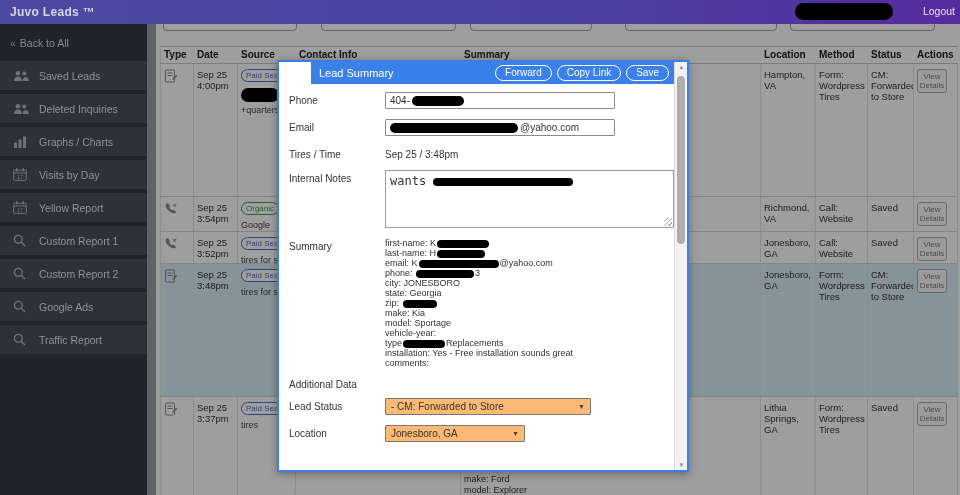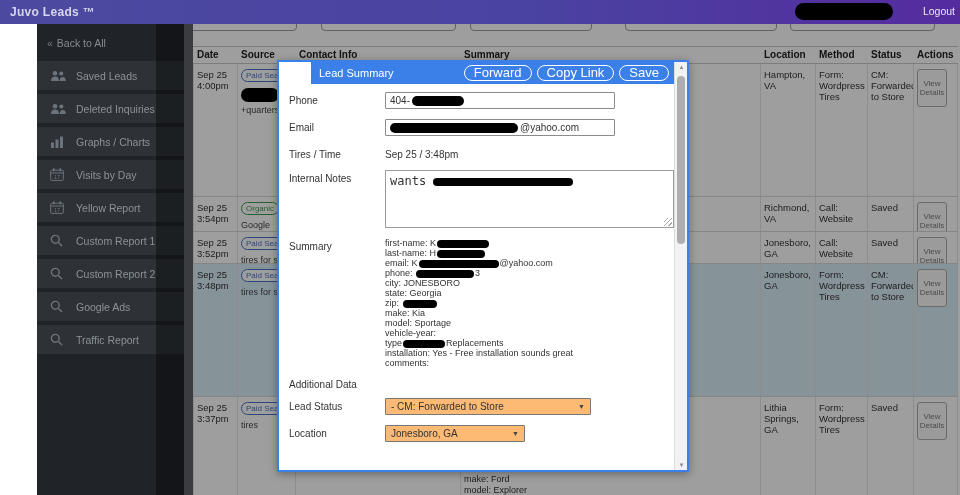--- a/index.html
+++ b/index.html
@@ -9,21 +9,21 @@
   
   .topbar { position:absolute; left:0; top:0; width:960px; height:24px; z-index:200;
             background:linear-gradient(90deg,#4c4aa0 0%,#4a43a2 55%,#552b9e 100%);
             display:flex; align-items:center; }
   .topbar-title { margin-left:10px; font-size:12px; font-weight:bold; color:#d7d5ea; letter-spacing:.3px; }
   .topbar-redact { position:absolute; left:795px; top:3px; width:98px; height:17px;
                    background:#000; border-radius:9px; }
   .topbar-logout { position:absolute; right:5px; top:5px; font-size:10.5px; color:#e8e6f4; cursor:pointer; }
 
   
-  .sidebar { position:absolute; left:0; top:24px; width:156px; height:471px; background:#202327; z-index:150;margin-left:37px; }
+  .sidebar { position:absolute; left:0; top:24px; width:156px; height:471px; background:#202327; z-index:150; }
   .sidebar-scrollbar { position:absolute; right:0; top:0; bottom:0; width:9px; background:#5f6266; }
   .back-item { margin:13px 0 12px 10px; color:#868d94; font-size:10.5px; cursor:pointer; }
   .back-item .chev { margin-right:4px; color:#767d84; }
   .side-item { height:29px; margin-bottom:4px; background:#2e3237; color:#8b9299; display:flex;
                align-items:center; font-size:10.5px; padding-left:13px; cursor:pointer; }
   .side-icon { width:17px; margin-right:9px; display:flex; align-items:center; }
   .side-icon svg { display:block; }
 
   
   .content { position:absolute; left:156px; top:24px; width:804px; height:471px; background:#fff; overflow:hidden; }
@@ -47,35 +47,35 @@
   .c-actions { width:44px; }
 
   .badge { display:inline-block; border:1px solid; border-radius:8px; font-size:8px; line-height:11px;
            padding:0 4px; max-width:52px; white-space:nowrap; overflow:hidden; background:#fff; }
   .badge.paid { color:#4a72c4; border-color:#4a72c4; }
   .badge.organic { color:#3f9c4c; border-color:#3f9c4c; }
   .src-redact { width:38px; height:14px; background:#000; border-radius:7px; margin:4px 0 2px 0; }
   .query { display:block; font-size:9px; color:#444; margin-top:3px; white-space:nowrap; overflow:hidden; }
   .type-icon svg { display:block; }
   .btn-view { width:30px; font-size:8px; line-height:9px; color:#7a7a7a; border:1px solid #ababab;
-              border-radius:3px; background:#fbfbfb; padding:9px 1px; text-align:center; cursor:pointer; }
+              border-radius:3px; background:#fbfbfb; padding:2px 1px; text-align:center; cursor:pointer; }
   .sum-below { font-size:9px; line-height:10.5px; color:#333; margin-top:72px; white-space:nowrap; }
 
   
   .backdrop { position:absolute; left:156px; top:24px; width:804px; height:471px;
               background:rgba(0,0,0,0.38); z-index:160; }
 
   
   .modal { position:absolute; left:277px; top:60px; width:412px; height:412px; z-index:300;
            background:#fff; border:2px solid #3b80e8; box-shadow:0 2px 8px rgba(0,0,0,.35); }
   .modal-header { height:22px; background:#3b80e8; display:flex; align-items:center;margin-left:32px; }
   .modal-title { margin-left:8px; font-size:11px; color:#fff; }
   .modal-btns { margin-left:auto; margin-right:18px; display:flex; gap:5px; }
   .mbtn { border:1px solid #fff; border-radius:9px; background:transparent; color:#fff;
-          font-size:13px; line-height:12px; padding:1px 9px; cursor:pointer; font-family:inherit; }
+          font-size:10px; line-height:12px; padding:1px 9px; cursor:pointer; font-family:inherit; }
   .modal-body { position:absolute; left:0; top:22px; right:13px; bottom:0; padding:8px 0 0 10px; overflow:hidden; }
   .frow { display:flex; margin-bottom:10px; }
   .flabel { width:96px; font-size:10px; color:#333; padding-top:3px; flex:none; }
   .finput { width:230px; height:17px; border:1px solid #8b8b8b; border-radius:1px; background:#fff;
             font-size:10px; color:#333; display:flex; align-items:center; padding:0 4px; gap:2px; }
   .fvalue { font-size:10px; color:#333; padding-top:3px; }
   .r { display:inline-block; background:#000; border-radius:5px; height:10px; vertical-align:middle; }
   .notes { position:relative; width:332px; height:58px; border:1px solid #9b9b9b; background:#fff;
            font-family:"DejaVu Sans Mono", monospace; font-size:12px; color:#333; padding:3px 4px; }
   .notes .grip { position:absolute; right:1px; bottom:1px; width:8px; height:8px;

